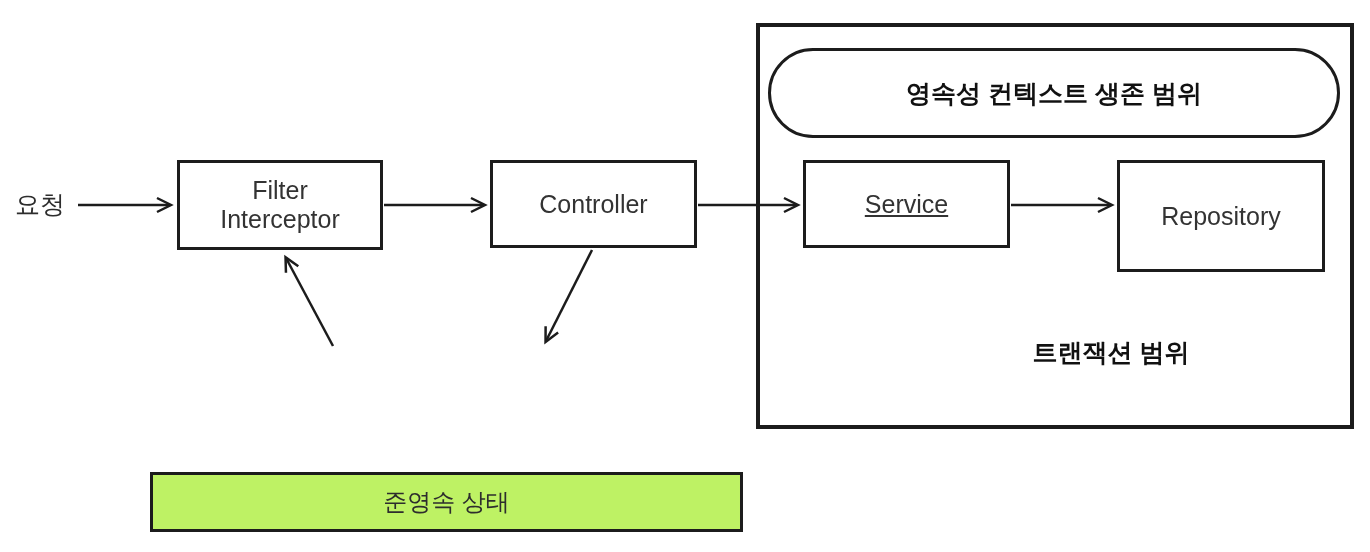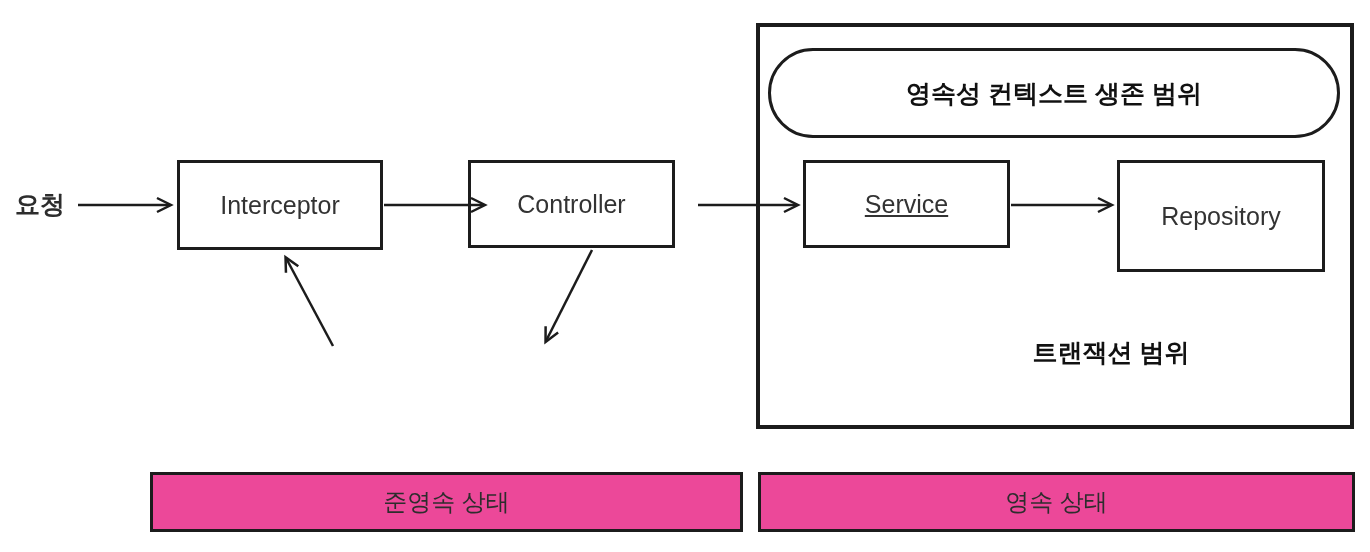--- a/index.html
+++ b/index.html
@@ -66,37 +66,36 @@
     color: #111111;
   }
   .request-label {
     position: absolute;
     left: 8px;
     top: 188px;
     width: 64px;
     text-align: center;
     font-size: 25px;
     color: #2d2d2d;
-    font-weight: bold;
   }
   .state-bar {
     position: absolute;
     top: 472px;
     height: 60px;
     border: 3px solid #1c1c1c;
-    background: #ec4899;
+    background: #bef264;
     display: flex;
     align-items: center;
     justify-content: center;
     font-size: 24px;
     color: #2d2d2d;
     box-sizing: border-box;
   }
   #filter-box   { left: 177px; top: 160px; width: 206px; height: 90px; }
-  #controller-box { left: 468px; top: 160px; width: 207px; height: 88px; }
+  #controller-box { left: 490px; top: 160px; width: 207px; height: 88px; }
   #view-box     { left: 332px; top: 307px; width: 206px; height: 88px; }
   #service-box  { left: 803px; top: 160px; width: 207px; height: 88px; text-decoration: underline; }
   #repository-box { left: 1117px; top: 160px; width: 208px; height: 112px; }
   #detached-bar { left: 150px; width: 593px; }
   #persistent-bar { left: 758px; width: 597px; }
   .arrows {
     position: absolute;
     left: 0; top: 0;
     width: 1370px;
     height: 552px;
@@ -113,20 +112,21 @@
   <div class="stadium">
     <span>영속성 컨텍스트 생존 범위</span>
   </div>
 
   <div class="scope-label">트랜잭션 범위</div>
 
   <div class="request-label">요청</div>
 
   <div class="node" id="filter-box">
     <div>
+      <div>Filter</div>
       <div>Interceptor</div>
     </div>
   </div>
 
   <div class="node" id="controller-box">
     <span>Controller</span>
   </div>
 
 
   <div class="node" id="service-box">
@@ -134,23 +134,20 @@
   </div>
 
   <div class="node" id="repository-box">
     <span>Repository</span>
   </div>
 
   <div class="state-bar" id="detached-bar">
     <span>준영속 상태</span>
   </div>
 
-  <div class="state-bar" id="persistent-bar">
-    <span>영속 상태</span>
-  </div>
 
   <svg class="arrows" width="1370" height="552" viewBox="0 0 1370 552" xmlns="http://www.w3.org/2000/svg">
     <defs>
       <marker id="arrowhead" viewBox="0 0 20 20" refX="16" refY="10" markerWidth="20" markerHeight="20" orient="auto" markerUnits="userSpaceOnUse">
         <path d="M3,3 L17,10 L3,17" fill="none" stroke="#1c1c1c" stroke-width="2.5"></path>
       </marker>
     </defs>
     <line x1="78" y1="205" x2="170" y2="205" stroke="#1c1c1c" stroke-width="2.5" marker-end="url(#arrowhead)"></line>
     <line x1="384" y1="205" x2="484" y2="205" stroke="#1c1c1c" stroke-width="2.5" marker-end="url(#arrowhead)"></line>
     <line x1="698" y1="205" x2="797" y2="205" stroke="#1c1c1c" stroke-width="2.5" marker-end="url(#arrowhead)"></line>

